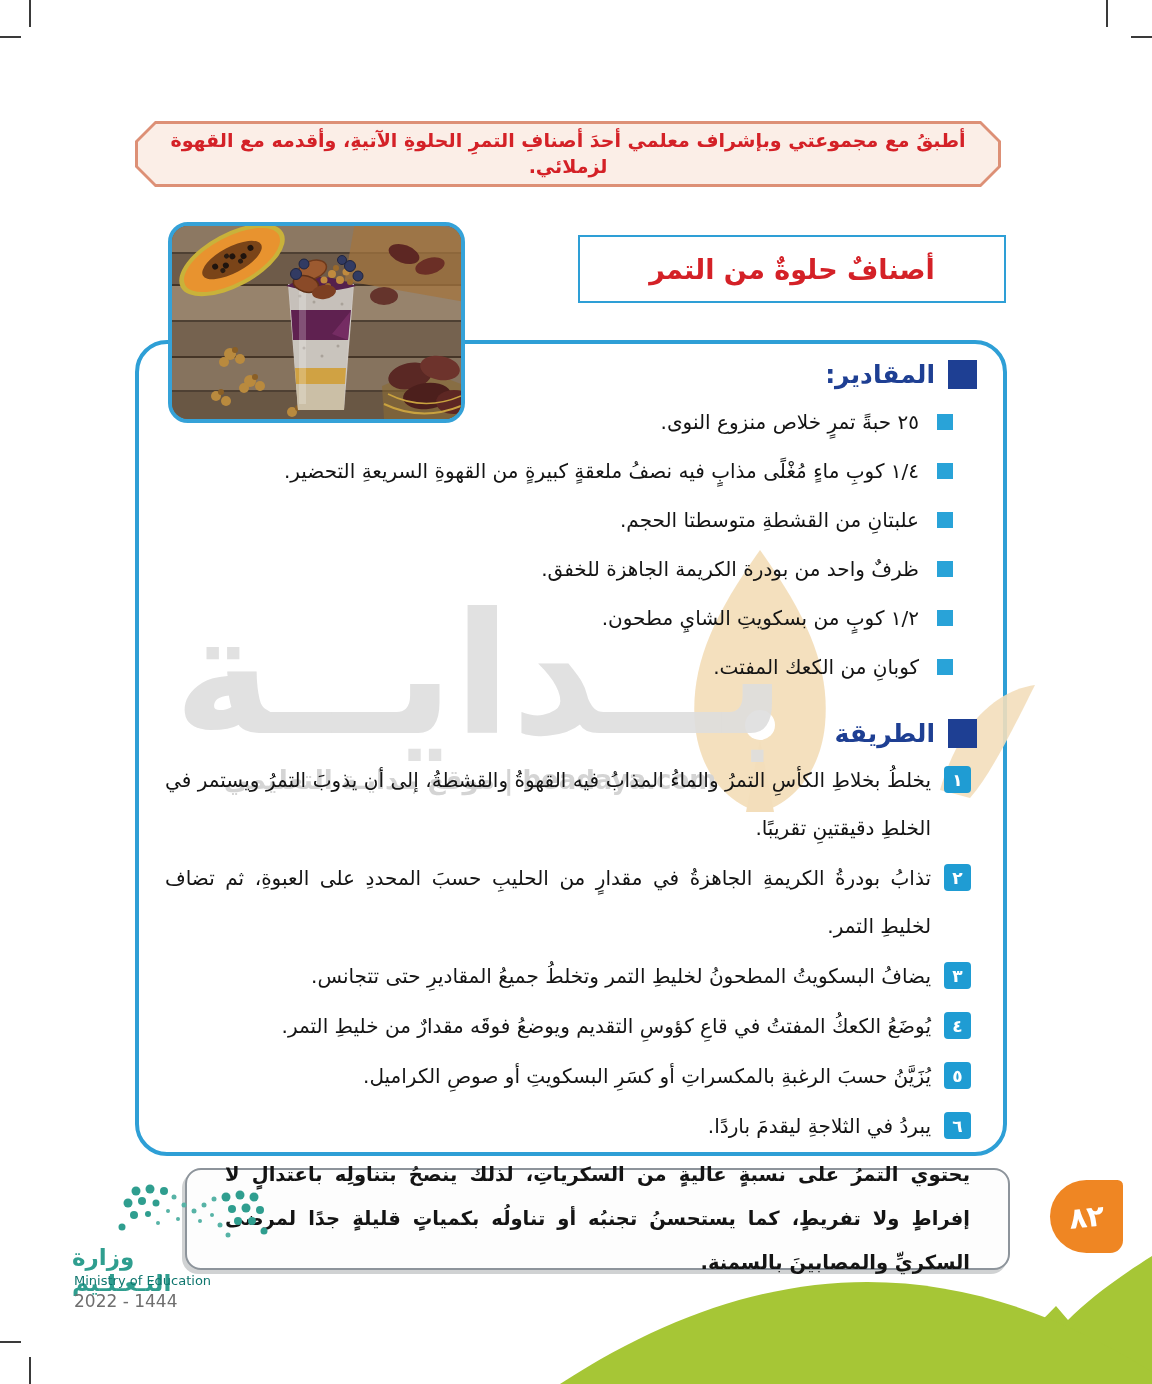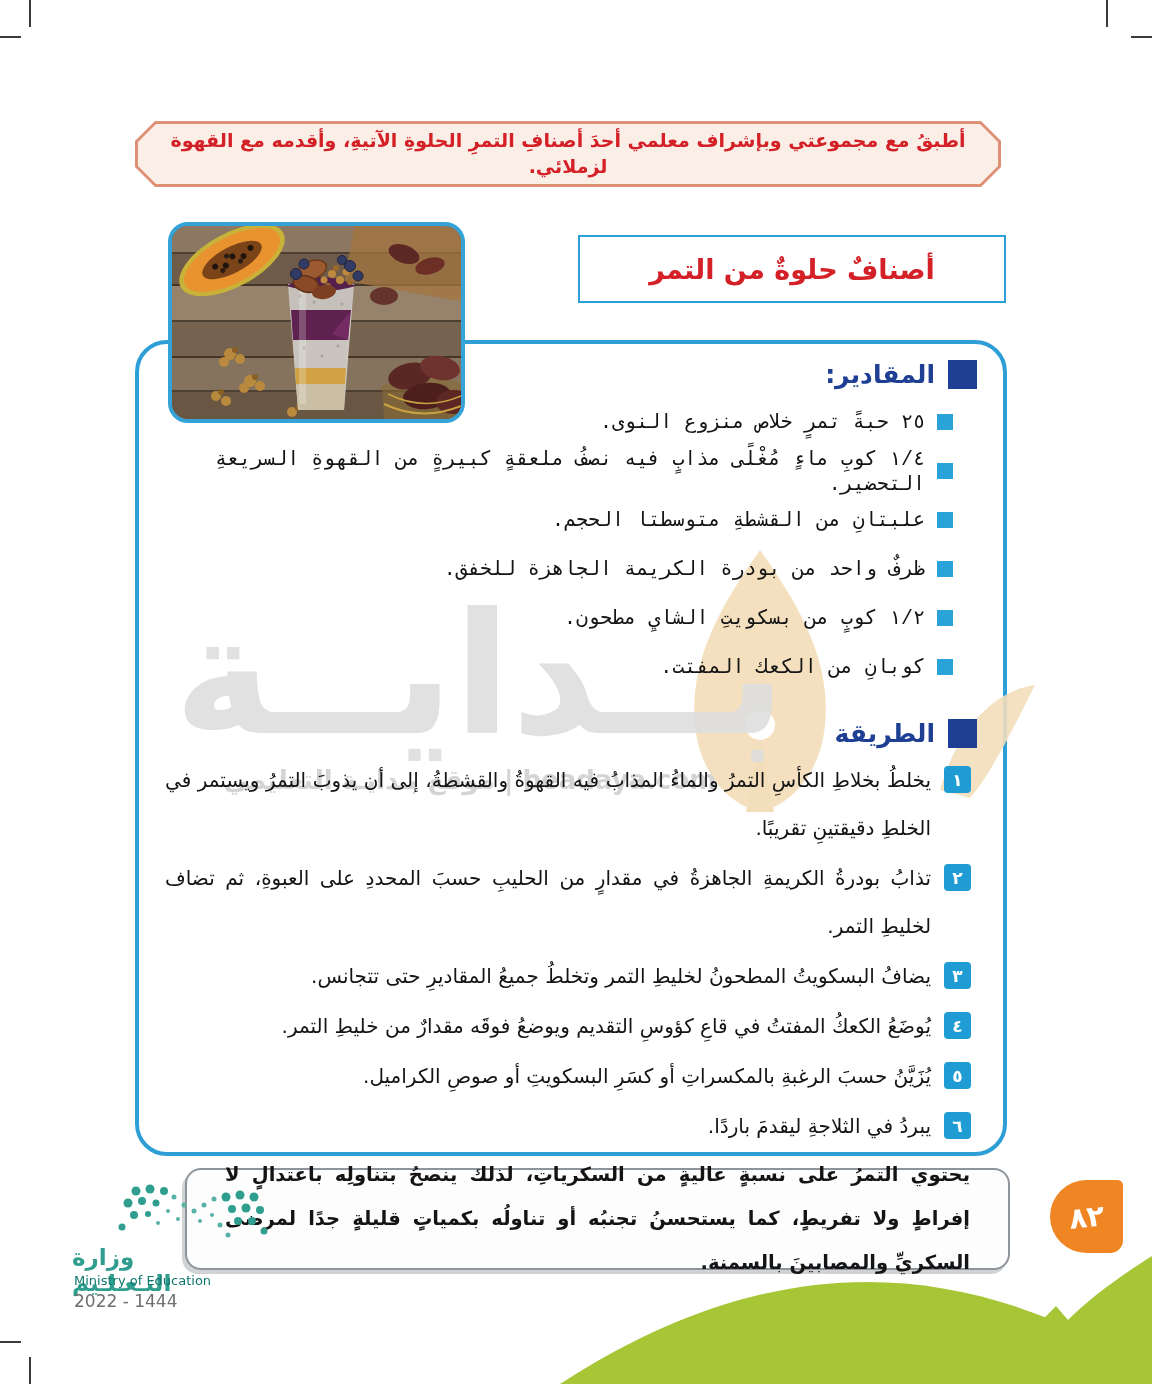--- a/index.html
+++ b/index.html
@@ -26,21 +26,21 @@
   .band-square{width:27px;height:27px;background:#1f9cd3;border:2px solid #fff;flex:none;}
   .band-text{color:#1e3a7a;font-weight:bold;font-size:26px;}
   
   .card-bg{position:absolute;left:135px;top:340px;width:872px;height:816px;background:#fff;
     border:4.5px solid #2e9fd6;border-radius:32px;box-sizing:border-box;}
   .card-content{position:absolute;left:135px;top:340px;width:872px;height:816px;box-sizing:border-box;
     padding:16px 30px 0 30px;direction:rtl;}
   .sec-heading{display:flex;align-items:center;gap:13px;margin:4px 0 8px 0;}
   .sec-square{width:29px;height:29px;background:#1e3f93;flex:none;}
   .sec-title{color:#1e3f93;font-weight:bold;font-size:25px;}
-  .ing-item{display:flex;align-items:center;height:49px;gap:12px;padding-right:24px;font-family:Liberation Mono, monospace;}
+  .ing-item{display:flex;align-items:center;height:49px;gap:18px;padding-right:24px;}
   .ing-square{width:16px;height:16px;background:#29a3d8;flex:none;}
   .ing-text{font-size:20px;color:#141414;}
   .step{display:flex;gap:13px;margin-bottom:2px;padding-right:6px;}
   .step-badge{width:27px;height:27px;background:#1f9cd3;border-radius:4px;color:#fff;font-size:17px;font-weight:bold;
     display:flex;align-items:center;justify-content:center;flex:none;margin-top:10px;}
   .step-text{flex:1;font-size:20px;color:#141414;line-height:48px;text-align:justify;}
   
   .photo{position:absolute;left:168px;top:222px;width:289px;height:193px;border:4.5px solid #35a2d8;
     border-radius:20px;overflow:hidden;background:#7d6a58;}
   

